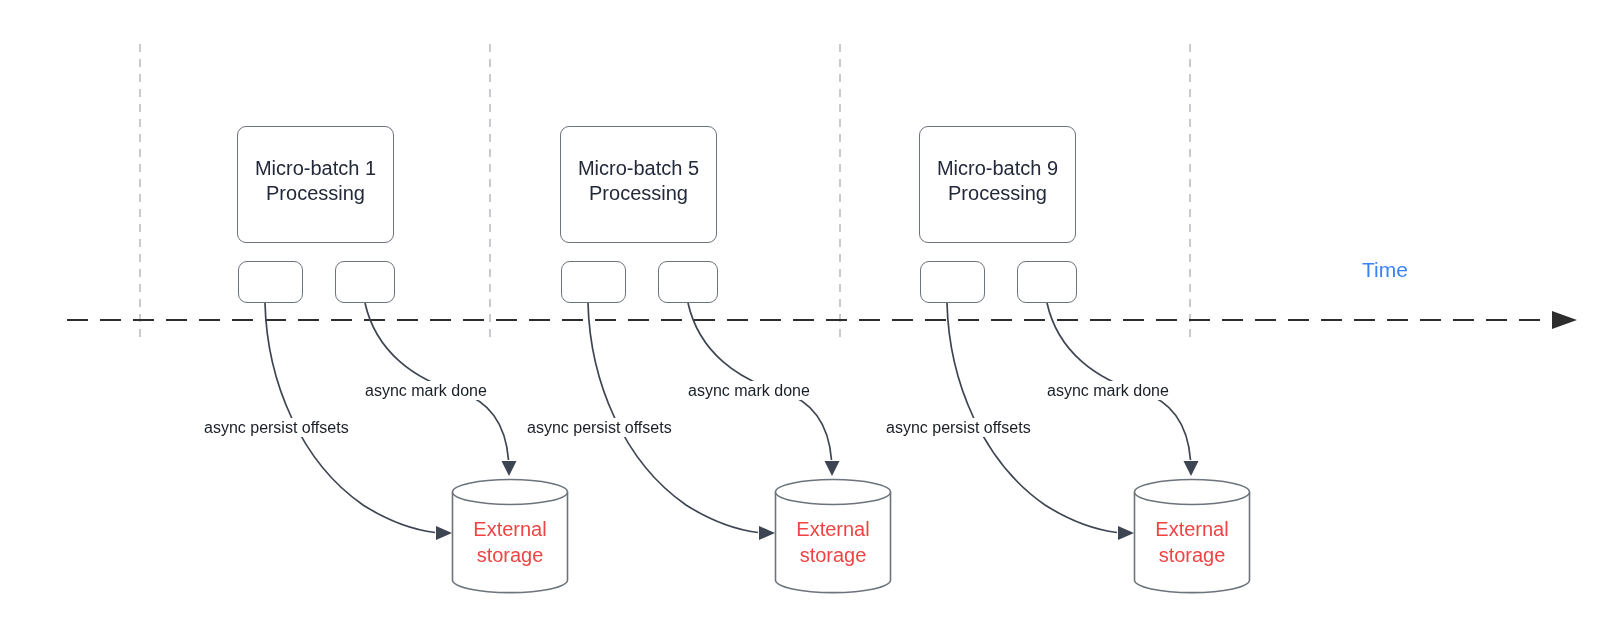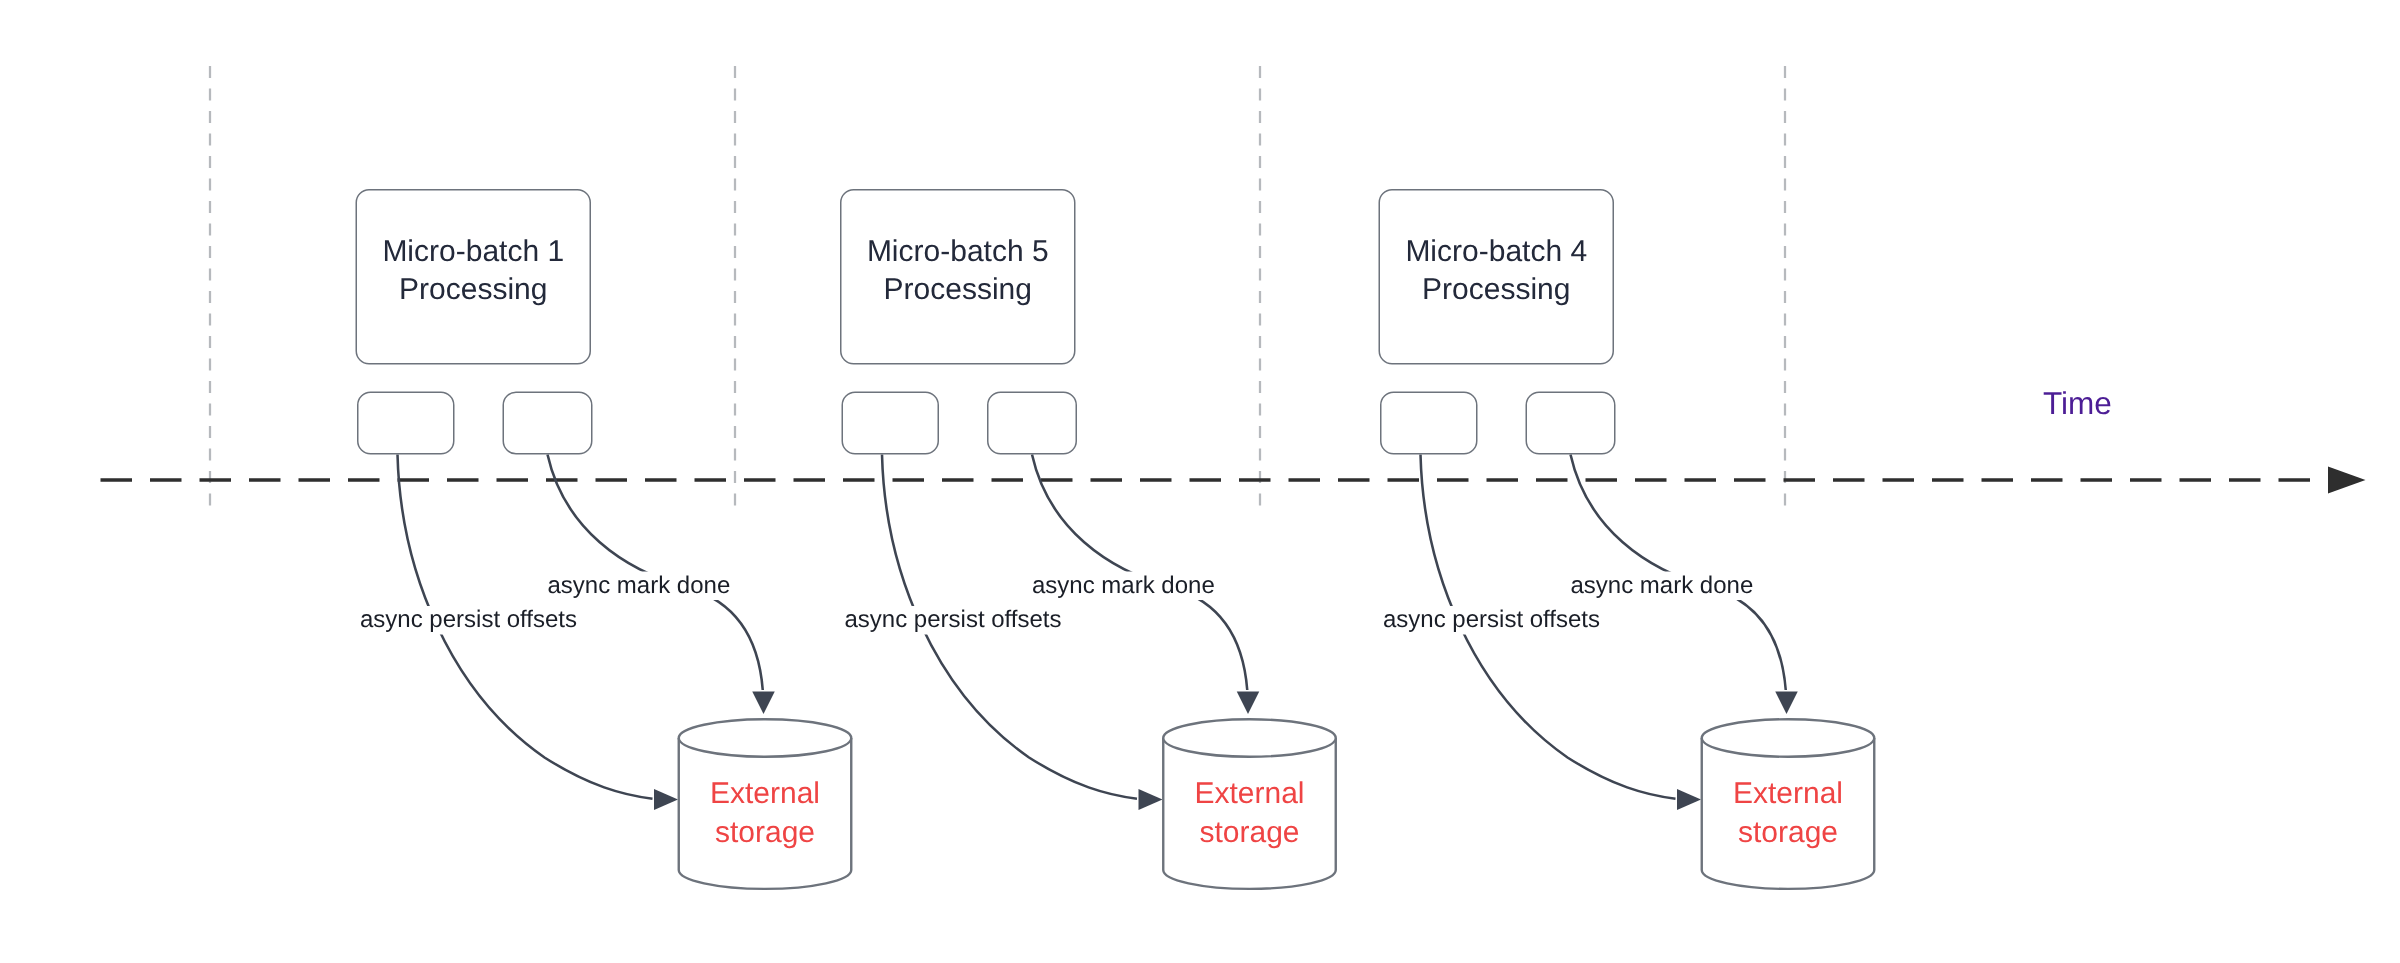--- a/index.html
+++ b/index.html
@@ -26,33 +26,33 @@
     box-sizing:border-box;
   }
   .small-left{left:1px;width:65px;}
   .small-right{left:98px;width:60px;}
   .conn-label{
     position:absolute;
     font-size:16px;font-weight:normal;color:#1a1e27;
     background:#ffffff;padding:1px 4px;white-space:nowrap;line-height:17px;
     z-index:3;
   }
-  .persist-label{left:-37px;top:404px;margin-left:36px;}
+  .persist-label{left:-37px;top:418px;}
   .mark-label{left:124px;top:381px;}
   .cylinder{position:absolute;left:214px;top:478px;width:118px;height:116px;}
   .cylinder svg{position:absolute;left:0;top:0;}
   .cyl-text{
     position:absolute;left:0;top:0;width:118px;height:116px;
     display:flex;flex-direction:column;align-items:center;justify-content:center;
     padding-top:12px;box-sizing:border-box;
   }
   .cyl-line{font-size:20px;line-height:26px;color:#ef4444;white-space:nowrap;}
   .time-label{
     position:absolute;left:1362px;top:258px;
-    font-size:21px;color:#4c1d95;z-index:2;white-space:nowrap;
+    font-size:21px;color:#3b82f6;z-index:2;white-space:nowrap;
   }
 </style>
 </head>
 <body>
 
 <div id="canvas">
 
   <svg id="overlay" xmlns="http://www.w3.org/2000/svg" width="1600" height="642">
 
     <g stroke="#b6b9bd" stroke-width="1.5" stroke-dasharray="8 7" fill="none">
@@ -126,21 +126,21 @@
       </svg>
       <div class="cyl-text">
         <div class="cyl-line">External</div>
         <div class="cyl-line">storage</div>
       </div>
     </div>
   </div>
 
   <div class="group" style="left:919px">
     <div class="main-box">
-      <div class="box-line">Micro-batch 4</div>
+      <div class="box-line">Micro-batch 9</div>
       <div class="box-line">Processing</div>
     </div>
     <div class="small-box small-left"></div>
     <div class="small-box small-right"></div>
     <div class="conn-label persist-label">async persist offsets</div>
     <div class="conn-label mark-label">async mark done</div>
     <div class="cylinder">
       <svg width="118" height="116" xmlns="http://www.w3.org/2000/svg">
         <path d="M 1.5 14 L 1.5 102 A 57 12.5 0 0 0 116.5 102 L 116.5 14" fill="#ffffff" stroke="#6d737c" stroke-width="1.6"></path>
         <ellipse cx="59" cy="14" rx="57.5" ry="12.5" fill="#ffffff" stroke="#6d737c" stroke-width="1.6"></ellipse>

